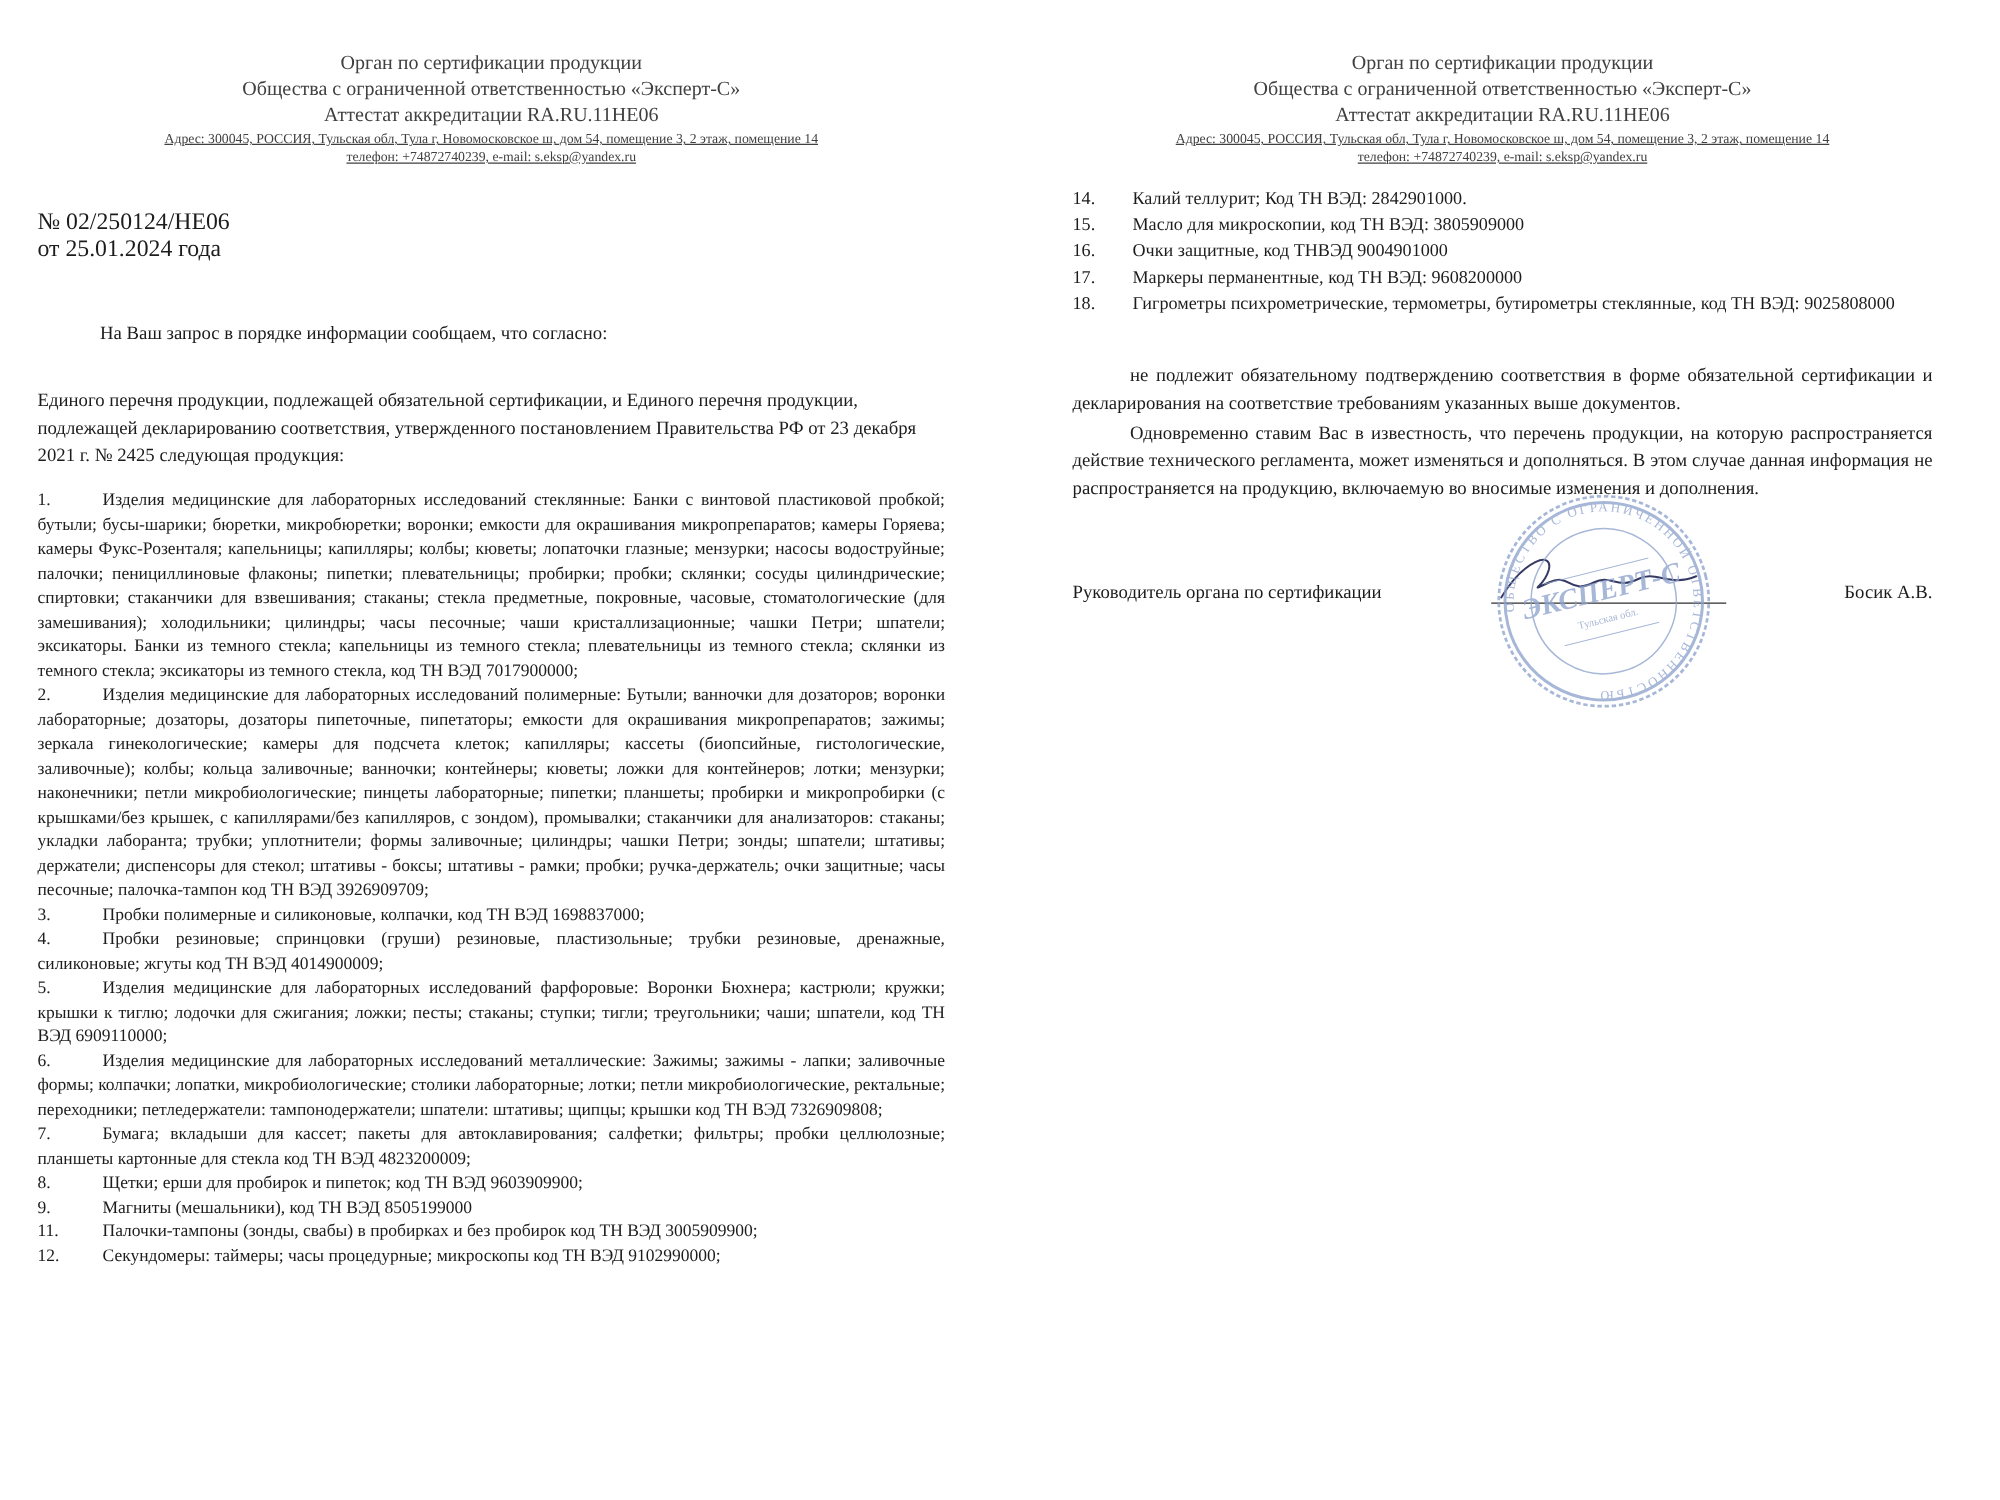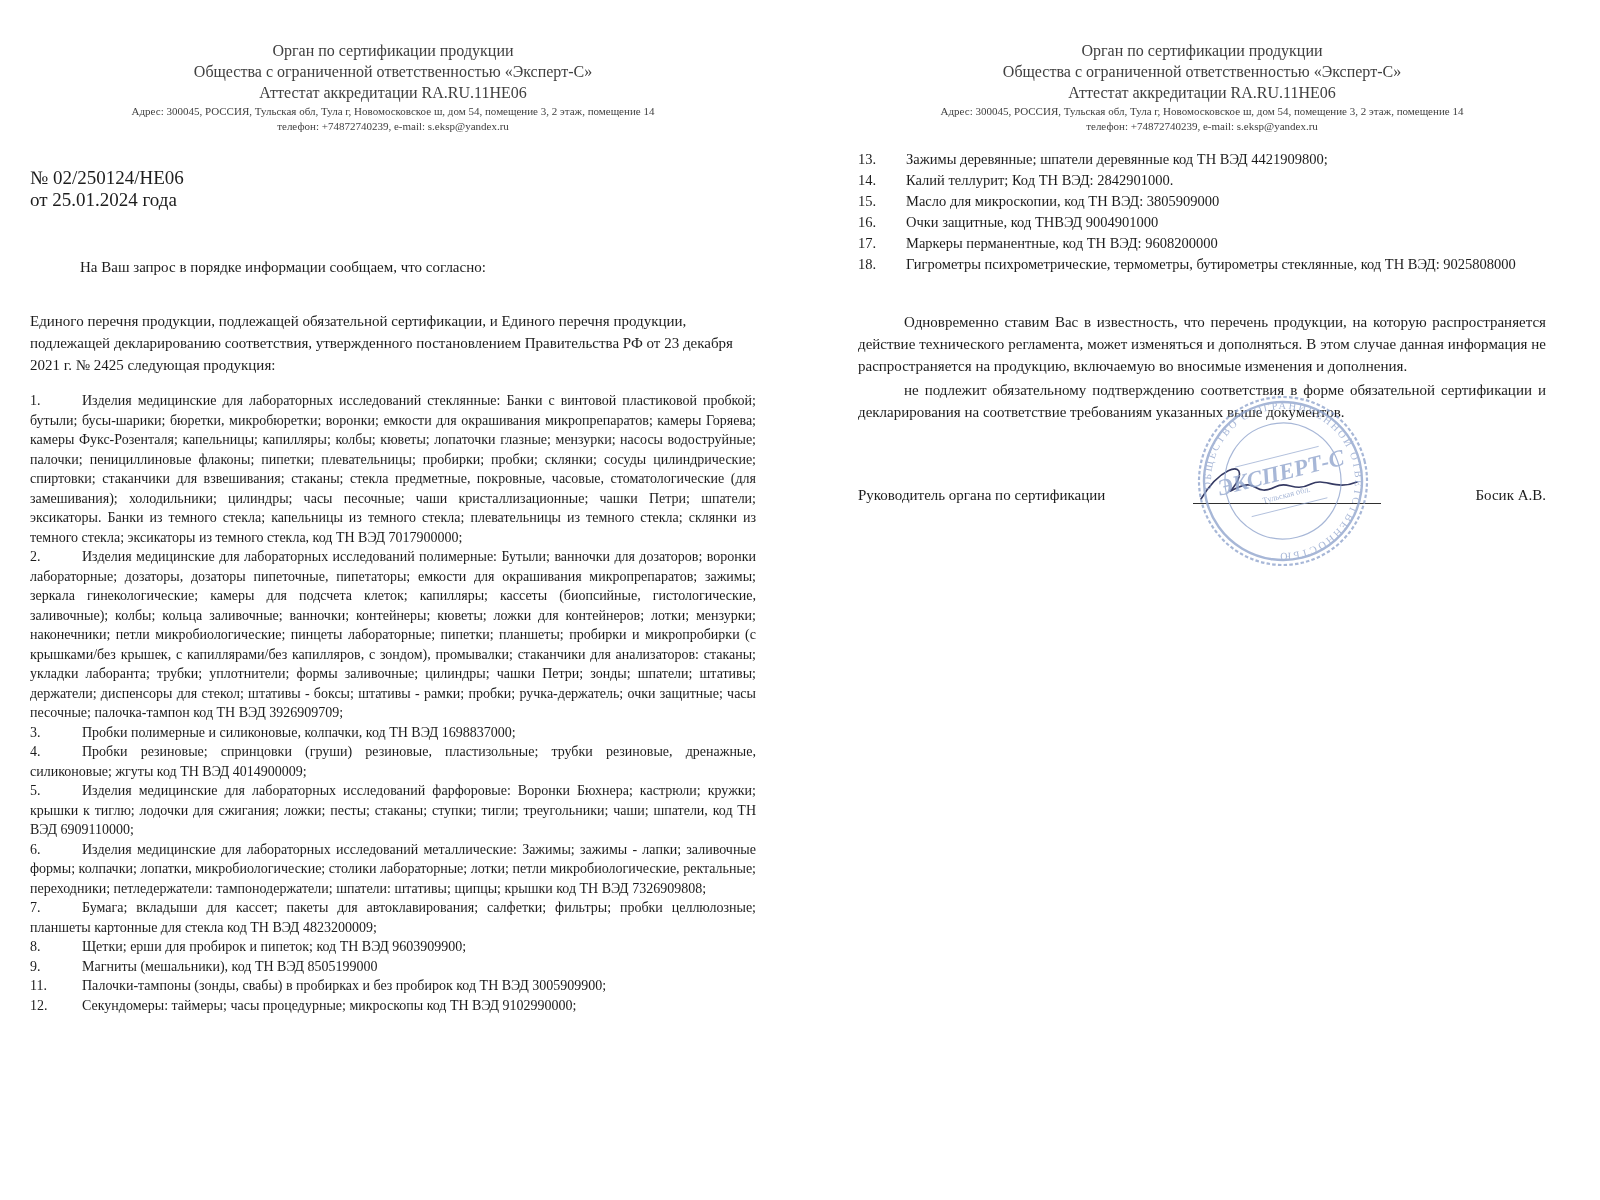--- a/index.html
+++ b/index.html
@@ -7,21 +7,21 @@
     width:1600px;height:1200px;background:#ffffff;position:relative;
     font-family:"Liberation Serif", serif;color:#1c1c1c;
     -webkit-font-smoothing:antialiased;
   }
   .page{position:absolute;top:0;}
   .page1{left:30px;width:726px;}
   .page2{left:858px;width:688px;}
 
   .doc-header{text-align:center;padding-top:40px;color:#404040;}
   .doc-header .h-line{font-size:16px;line-height:21px;}
-  .doc-header .h-small{font-size:11px;line-height:14px;margin-top:1px;}
+  .doc-header .h-small{font-size:11px;line-height:14px;margin-top:1px;text-decoration:underline;}
 
   .meta-row{display:flex;justify-content:space-between;margin-top:34px;}
   .ref-block{font-size:19px;line-height:22px;}
   .addressee{font-size:15px;line-height:21px;text-align:right;}
 
   .intro{font-size:15px;line-height:21px;margin-top:46px;text-indent:50px;}
   .lead{font-size:15px;line-height:22px;margin-top:32px;}
 
   .items{margin-top:8px;}
   .items .item{margin:0;font-size:14px;line-height:19.5px;text-align:justify;}
@@ -102,31 +102,30 @@
   <div class="doc-header">
     <div class="h-line">Орган по сертификации продукции</div>
     <div class="h-line">Общества с ограниченной ответственностью «Эксперт-С»</div>
     <div class="h-line">Аттестат аккредитации RA.RU.11НЕ06</div>
     <div class="h-small">Адрес: 300045, РОССИЯ, Тульская обл, Тула г, Новомосковское ш, дом 54, помещение 3, 2 этаж, помещение 14</div>
     <div class="h-small">телефон: +74872740239, e-mail: s.eksp@yandex.ru</div>
   </div>
 
   <div class="items">
 
-  <p class="item"><span class="num">13.</span><span class="txt">Зажимы деревянные; шпатели деревянные код ТН ВЭД 4421909800;</span></p>
       <p class="item"><span class="num">14.</span><span class="txt">Калий теллурит; Код ТН ВЭД: 2842901000.</span></p>
       <p class="item"><span class="num">15.</span><span class="txt">Масло для микроскопии, код ТН ВЭД: 3805909000</span></p>
       <p class="item"><span class="num">16.</span><span class="txt">Очки защитные, код ТНВЭД 9004901000</span></p>
       <p class="item"><span class="num">17.</span><span class="txt">Маркеры перманентные, код ТН ВЭД: 9608200000</span></p>
       <p class="item"><span class="num">18.</span><span class="txt">Гигрометры психрометрические, термометры, бутирометры стеклянные, код ТН ВЭД: 9025808000</span></p>
     </div>
 
   <div class="paras">
+    <p class="body-para">не подлежит обязательному подтверждению соответствия в форме обязательной сертификации и декларирования на соответствие требованиям указанных выше документов.</p>
     <p class="body-para">Одновременно ставим Вас в известность, что перечень продукции, на которую распространяется действие технического регламента, может изменяться и дополняться. В этом случае данная информация не распространяется на продукцию, включаемую во вносимые изменения и дополнения.</p>
-    <p class="body-para">не подлежит обязательному подтверждению соответствия в форме обязательной сертификации и декларирования на соответствие требованиям указанных выше документов.</p>
   </div>
 
   <div class="sign-row">
     <span class="sign-title">Руководитель органа по сертификации</span>
     <span class="sign-line">
       <svg width="188" height="46" viewBox="0 0 188 46">
         <path d="M8,38 C26,8 50,0 46,16 C42,30 28,34 46,26 C64,18 62,36 82,26 C96,19 100,32 118,23 C132,16 142,30 164,21" fill="none" stroke="#353a63" stroke-width="1.6" stroke-linecap="round"></path>
       </svg>
     </span>
     <span class="sign-name">Босик А.В.</span>

